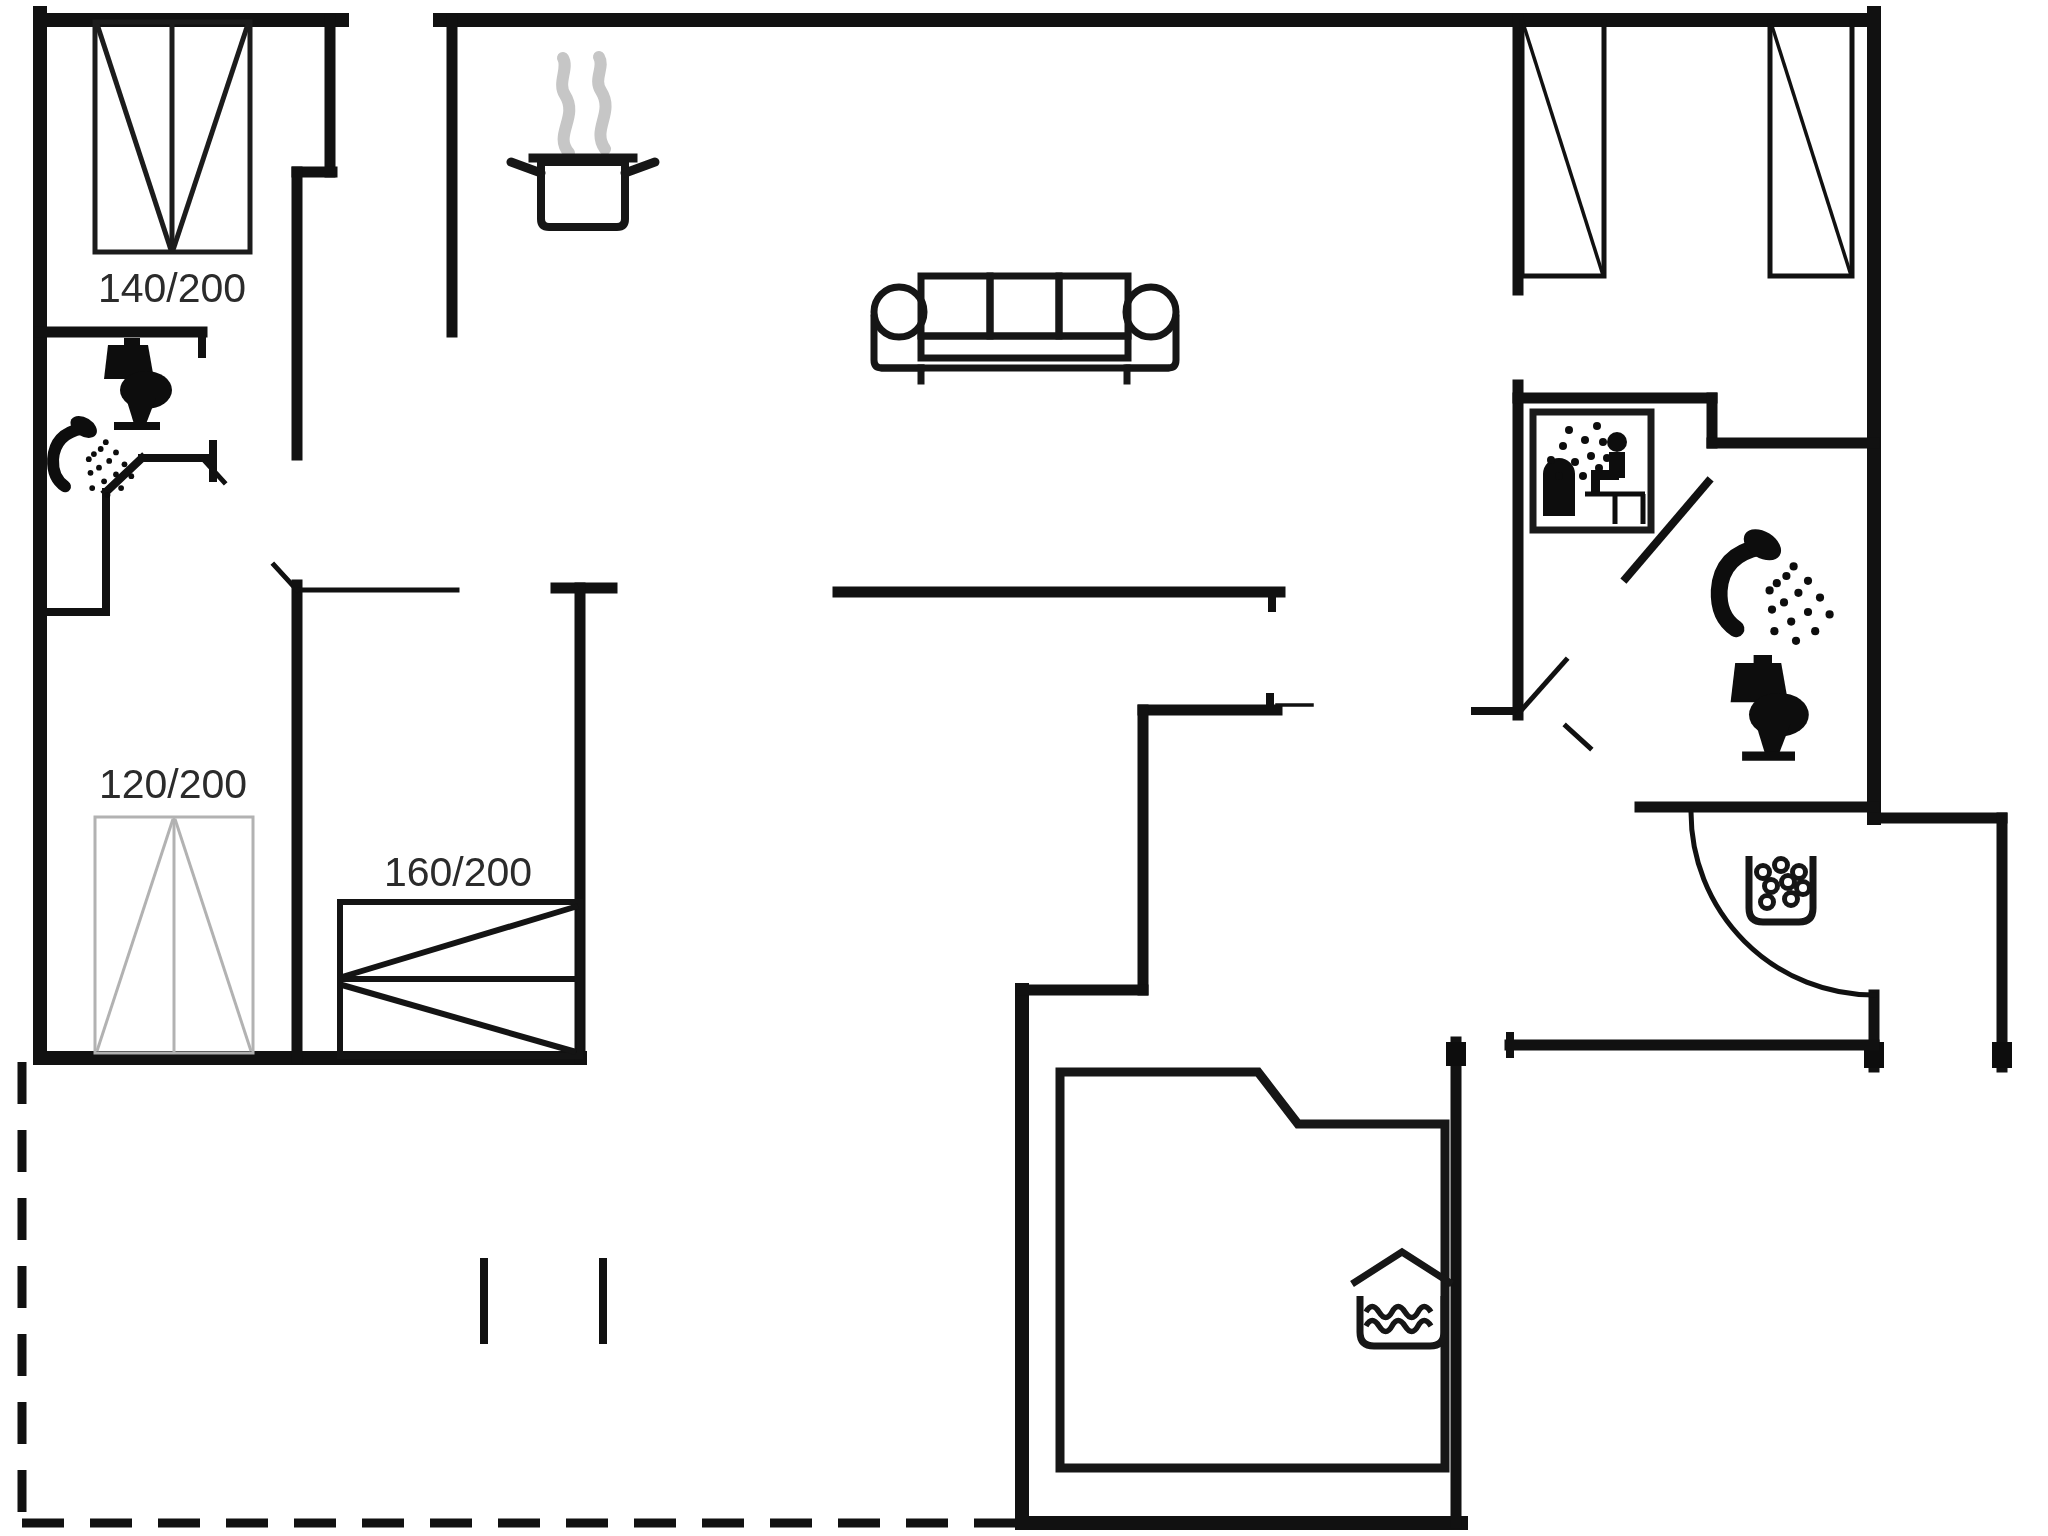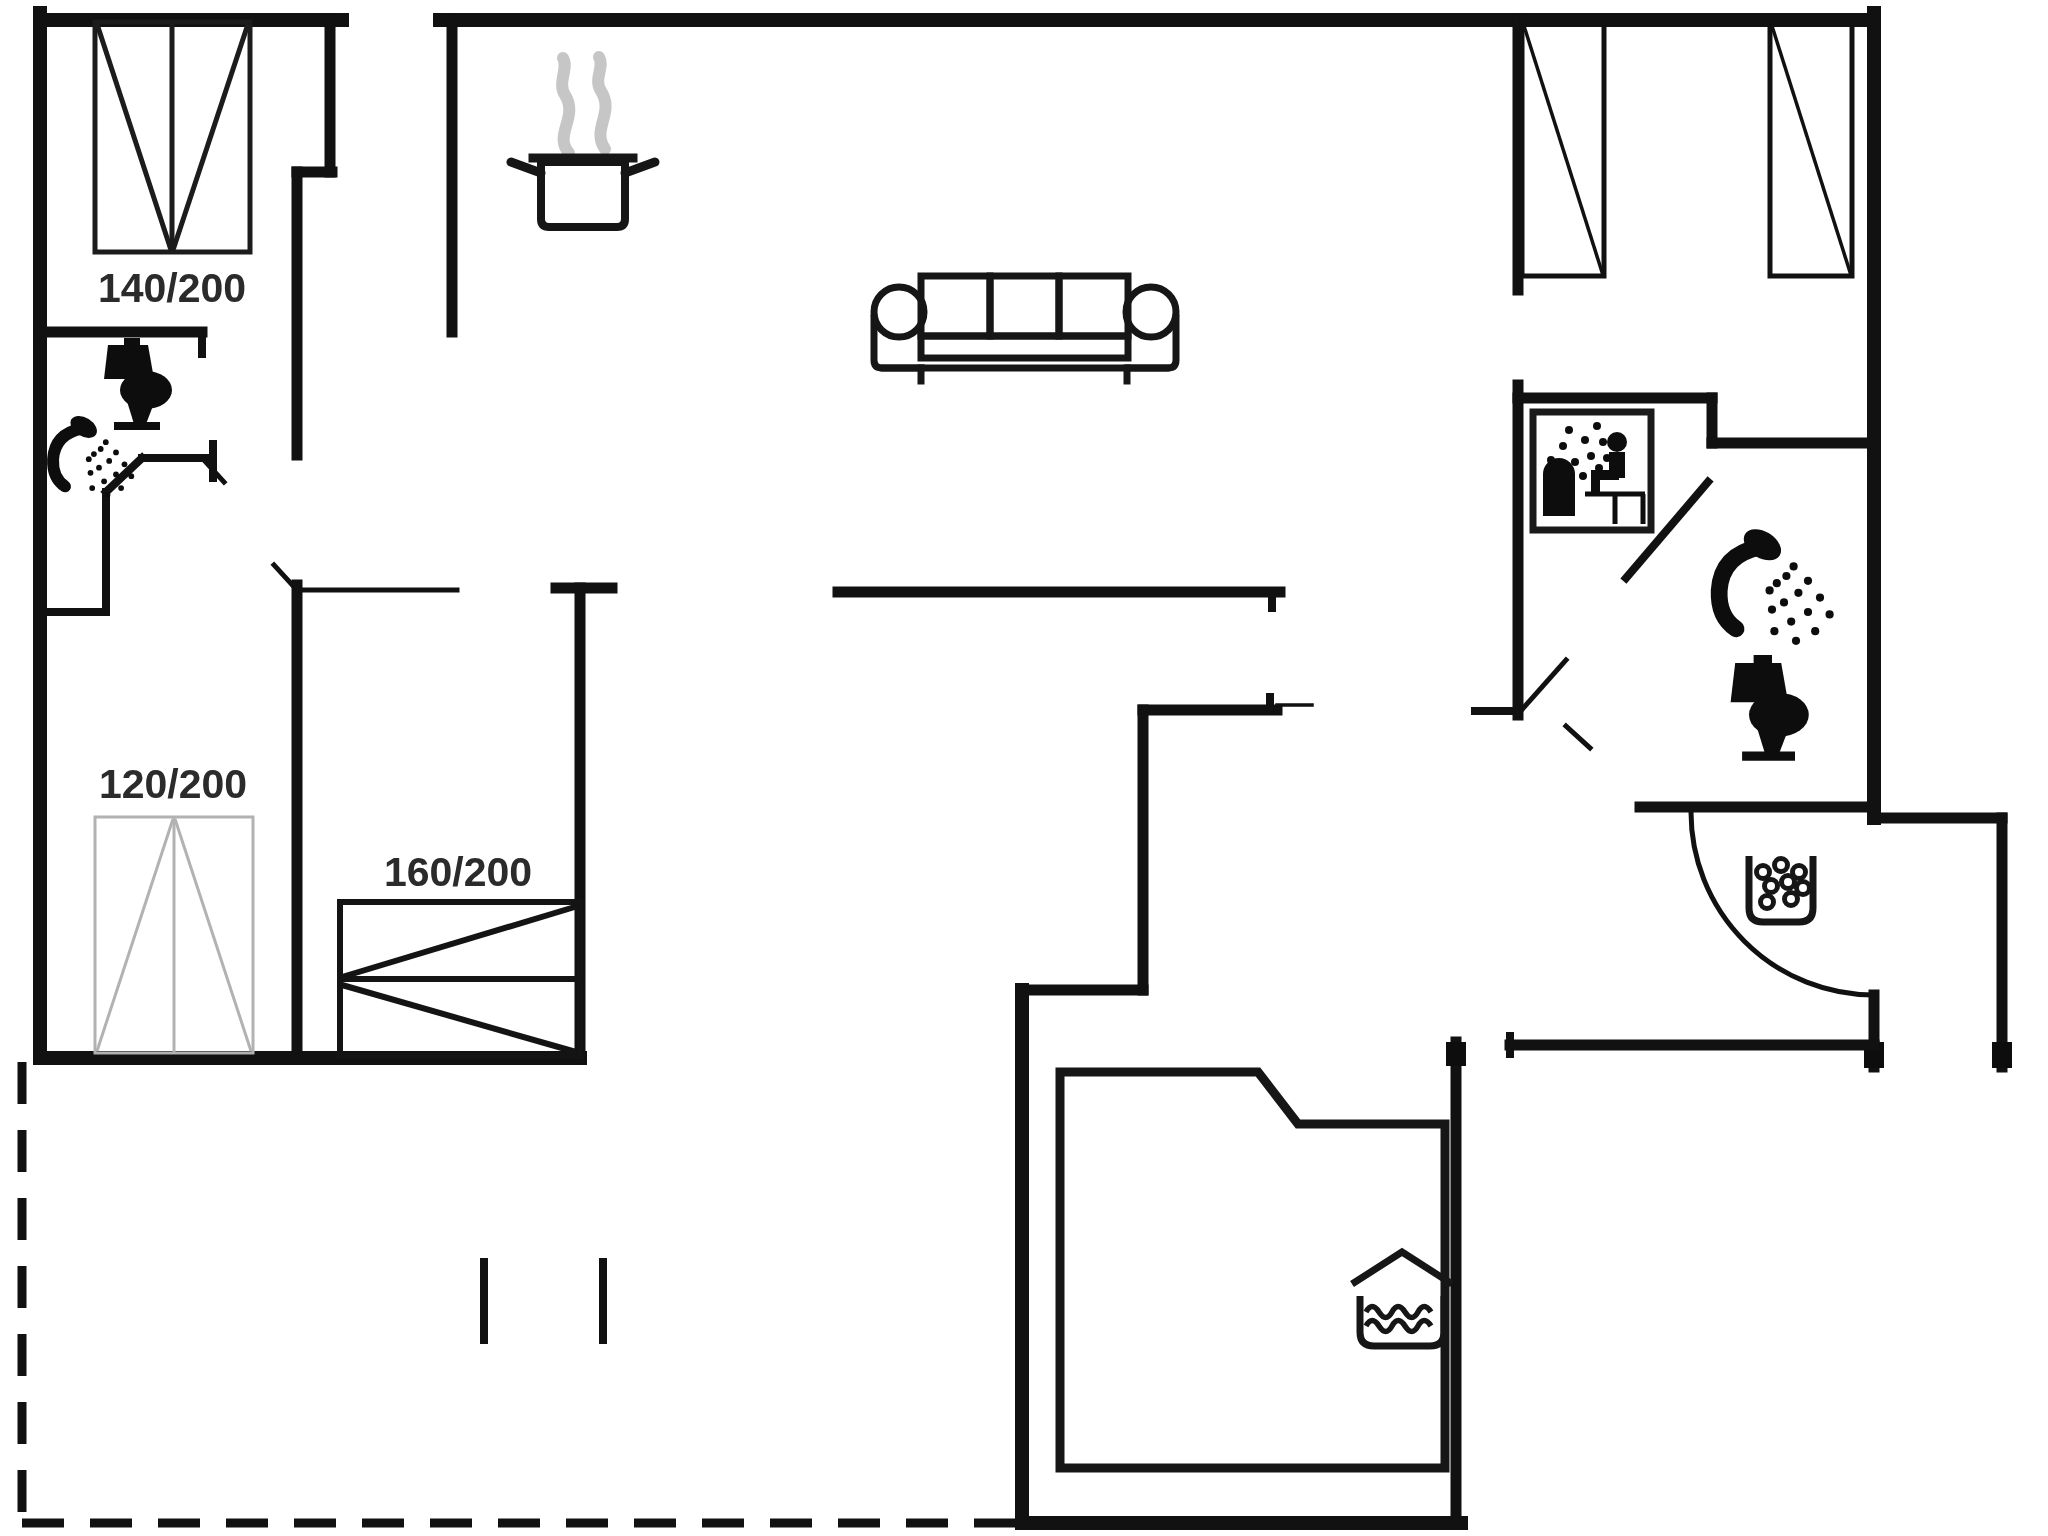--- a/index.html
+++ b/index.html
@@ -1,16 +1,16 @@
 <!DOCTYPE html>
 <html><head>
 <meta charset="utf-8">
 <style>
   html,body{margin:0;padding:0;background:#fff;}
-  .plan-wrap{width:100%;height:100vh;display:flex;align-items:flex-start;justify-content:center;background:#fff;font-weight:bold;}
+  .plan-wrap{width:100%;height:100vh;display:flex;align-items:flex-start;justify-content:center;background:#fff;}
   svg{display:block;width:100%;height:auto;background:#fff;}
   
   .w-ext{stroke:#111;stroke-width:14;fill:none;stroke-linecap:square;}
   .w-int{stroke:#111;stroke-width:11;fill:none;stroke-linecap:square;}
   .w-med{stroke:#111;stroke-width:8;fill:none;stroke-linecap:square;}
   .w-thin{stroke:#111;stroke-width:5;fill:none;stroke-linecap:square;}
   .w-hair{stroke:#111;stroke-width:3.5;fill:none;stroke-linecap:square;}
   .dashed{stroke:#111;stroke-width:9;fill:none;stroke-dasharray:42 26;stroke-linecap:butt;}
   .furn{stroke:#161616;stroke-width:7;fill:none;stroke-linecap:square;}
   .furn-med{stroke:#161616;stroke-width:5.5;fill:none;}

